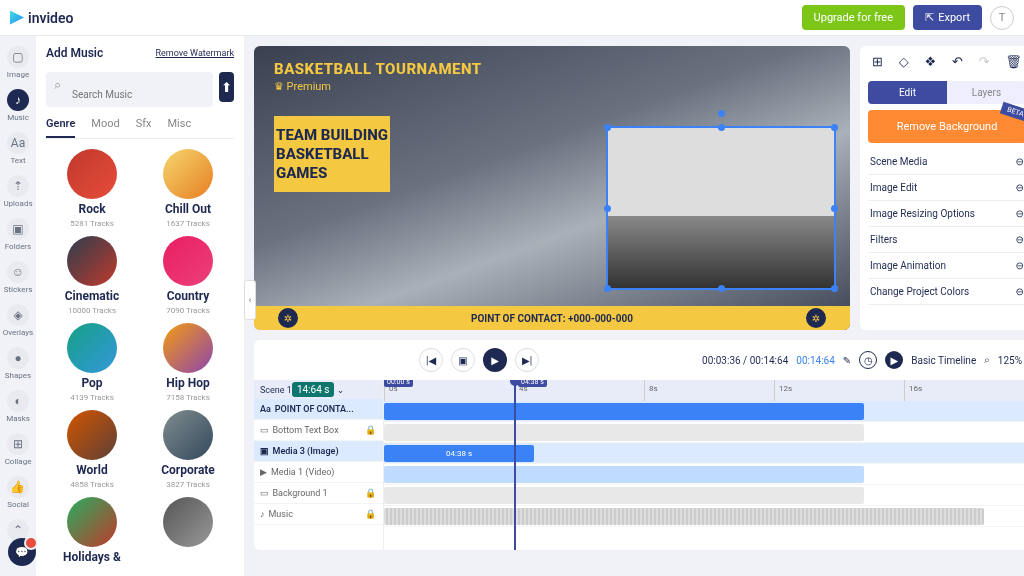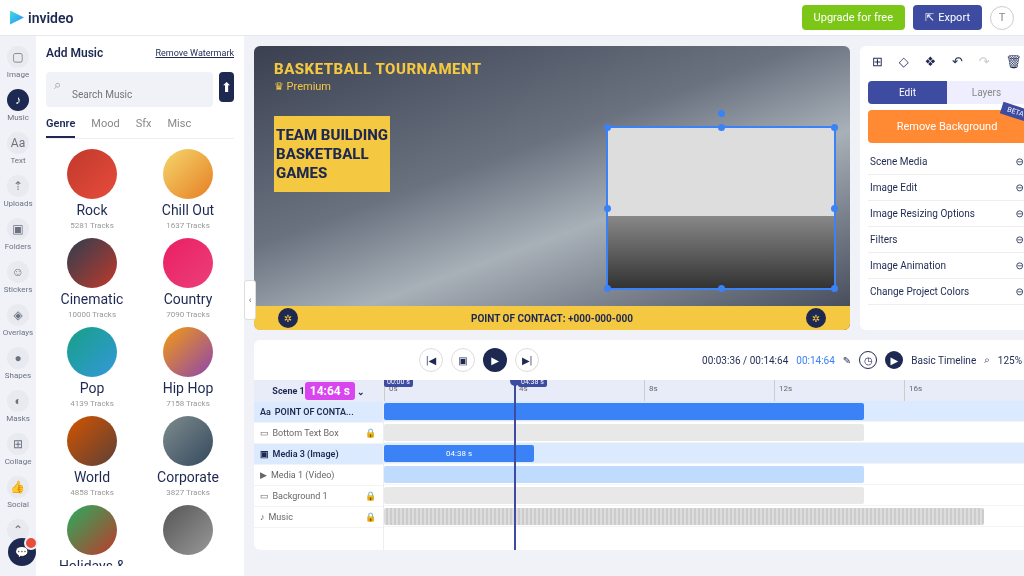--- a/index.html
+++ b/index.html
@@ -24,21 +24,21 @@
 .search{flex:1;background:#f0f2f8;border:none;padding:17px 8px 7px 26px;border-radius:4px;font-size:10px}
 .searchwrap{position:relative;flex:1}
 .searchwrap::before{content:"⌕";position:absolute;left:8px;top:5px;color:#999;font-size:13px}
 .upload-btn{width:30px;height:30px;background:#1e2952;color:#fff;border:none;border-radius:4px;cursor:pointer;display:flex;align-items:center;justify-content:center}
 .tabs{display:flex;gap:16px;border-bottom:1px solid #eee;margin-bottom:10px;font-size:11px}
 .tab{padding-bottom:6px;cursor:pointer;color:#888}
 .tab.active{color:#1e2952;border-bottom:2px solid #1e2952;font-weight:600}
 .genres{flex:1;overflow-y:auto;display:grid;grid-template-columns:1fr 1fr;gap:8px 4px}
 .genre{display:flex;flex-direction:column;align-items:center;gap:3px;cursor:pointer}
 .gimg{width:50px;height:50px;border-radius:50%;background:linear-gradient(135deg,#888,#444)}
-.gname{font-size:14px;font-weight:400;color:#1e2952}
+.gname{font-size:12px;font-weight:700;color:#1e2952}
 .gcount{font-size:8px;color:#999}
 .center{flex:1;display:flex;flex-direction:column;padding:10px 10px 0 10px;gap:10px}
 .canvas-row{display:flex;gap:10px}
 .canvas{flex:1;background:linear-gradient(160deg,#3a4050 0%,#6a7280 40%,#a8b0b8 60%,#3a4050 100%);border-radius:6px;height:284px;position:relative;overflow:hidden}
 .canvas .title{position:absolute;top:14px;left:20px;color:#f5c842;font-weight:800;font-size:15px;letter-spacing:0.5px}
 .canvas .premium{position:absolute;top:34px;left:20px;color:#f5c842;font-size:11px}
 .yellowbox{position:absolute;top:70px;left:20px;background:#f5c842;padding:10px 2px;color:#1e2952;font-weight:800;font-size:15px;line-height:1.25}
 .canvas .sub{position:absolute;top:170px;left:20px;color:#f5c842;font-size:10px;font-weight:700;line-height:1.4}
 .yellowbar{position:absolute;bottom:0;left:0;right:0;height:24px;background:#f5c842;display:flex;align-items:center;justify-content:center;color:#1e2952;font-size:10px;font-weight:700}
 .wheel{position:absolute;bottom:2px;width:20px;height:20px;background:#1e2952;border-radius:50%;display:flex;align-items:center;justify-content:center;color:#f5c842;font-size:10px}
@@ -57,22 +57,22 @@
 .timeline{background:#fff;border-radius:6px;display:flex;flex-direction:column;height:210px}
 .tl-controls{display:flex;align-items:center;padding:8px 12px;gap:10px}
 .tl-center{display:flex;gap:8px;margin:0 auto}
 .tl-btn{width:24px;height:24px;border:1px solid #ddd;border-radius:50%;display:flex;align-items:center;justify-content:center;cursor:pointer;color:#1e2952;font-size:10px;background:#fff}
 .tl-btn.play{background:#1e2952;color:#fff;border:none}
 .tl-right{display:flex;align-items:center;gap:8px;font-size:10px;color:#1e2952}
 .circ{width:18px;height:18px;border-radius:50%;border:1px solid #1e2952;display:flex;align-items:center;justify-content:center;cursor:pointer}
 .circ.dark{background:#1e2952;color:#fff;border:none}
 .tl-body{display:flex;flex:1;overflow:hidden}
 .tl-labels{width:130px;border-right:1px solid #eee;display:flex;flex-direction:column}
-.tl-lhead{display:flex;justify-content:center;align-items:center;background:#e8ecf8;padding:4px 6px;font-size:9px;font-weight:700}
-.dur-badge{background:#d946ef;color:#fff;padding:2px 5px;border-radius:3px;font-size:12px}
+.tl-lhead{display:flex;justify-content:flex-start;align-items:center;background:#e8ecf8;padding:4px 6px;font-size:9px;font-weight:400}
+.dur-badge{background:#0f766e;color:#fff;padding:2px 5px;border-radius:3px;font-size:10px}
 .tl-lrow{display:flex;align-items:center;gap:4px;padding:4px 6px;font-size:9px;color:#666;height:21px;border-bottom:1px solid #f4f4f4}
 .tl-lrow.sel{background:#dbeafe;color:#1e2952;font-weight:600}
 .tl-tracks{flex:1;position:relative}
 .tl-ruler{height:21px;background:#e8ecf8;display:flex;font-size:8px;color:#666}
 .tl-tick{width:130px;padding-left:4px;border-left:1px solid #ccc;padding-top:4px}
 .tl-track{height:21px;border-bottom:1px solid #f4f4f4;position:relative}
 .tl-track.sel{background:#dbeafe}
 .clip{position:absolute;top:2px;height:17px;background:#3b82f6;border-radius:2px;color:#fff;font-size:8px;display:flex;align-items:center;justify-content:center;overflow:hidden}
 .clip.grey{background:#e8e8e8;color:#999}
 .clip.light{background:#bfdbfe;color:#1e2952}

